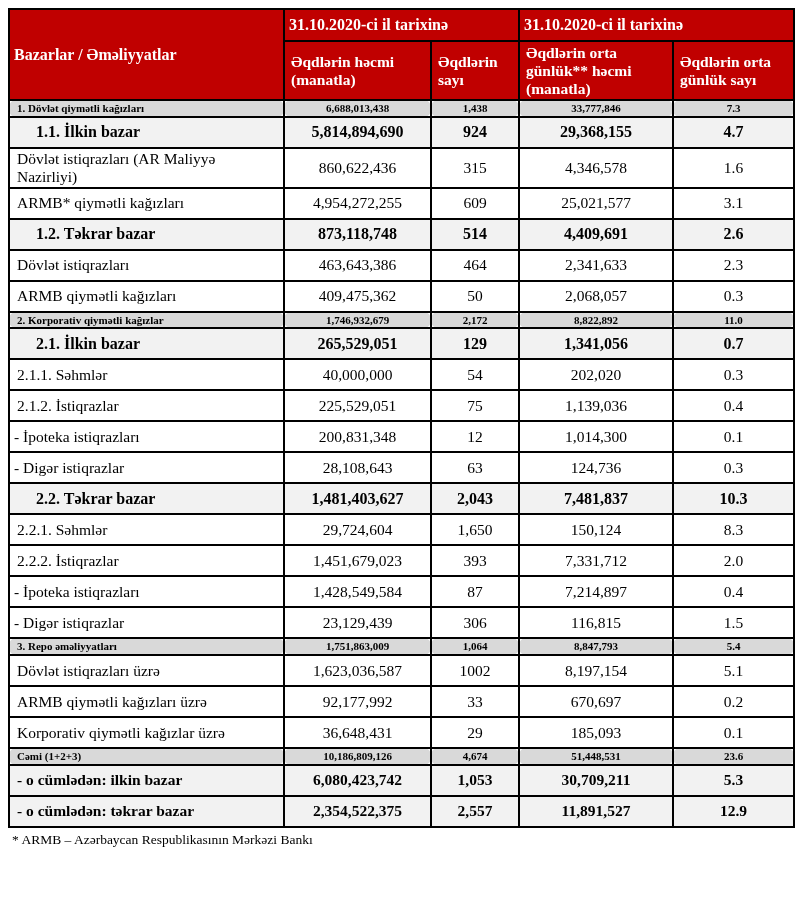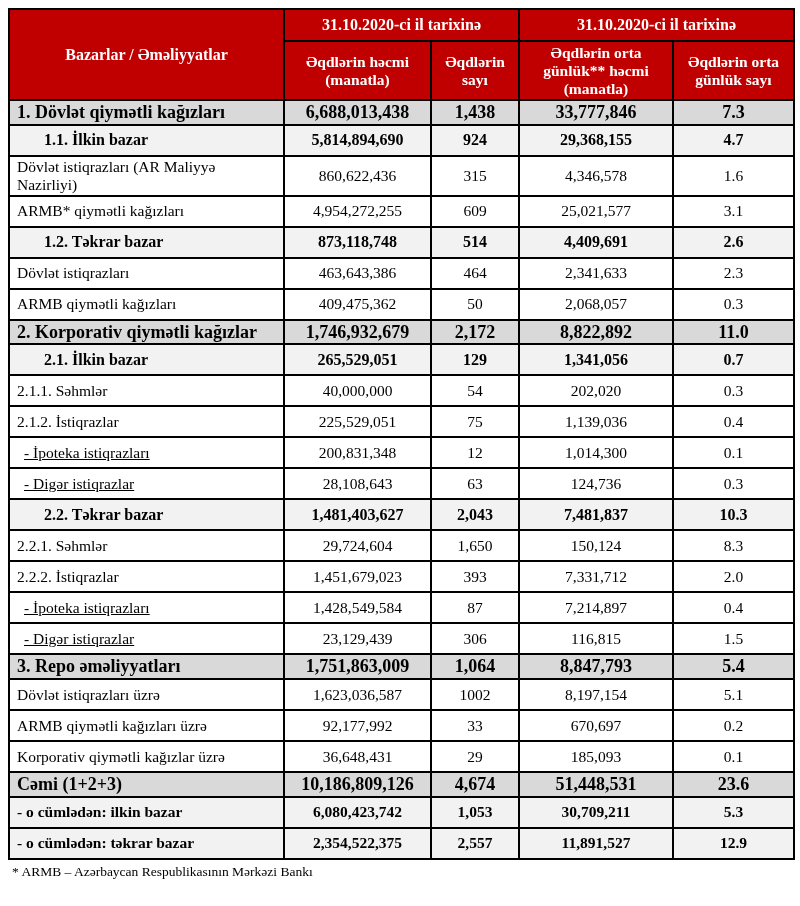--- a/index.html
+++ b/index.html
@@ -27,43 +27,43 @@
   th,td{
     border:2px solid var(--border);
     vertical-align:middle;
     padding:1px 4px;
     line-height:1.15;
   }
   thead th{
     background:var(--header-bg);
     color:var(--header-text);
     font-weight:bold;
-    text-align:center;
+    text-align:left;
   }
   th.corner{font-size:17px;margin-left:21px;}
   tr.group-row th{height:32px;font-size:16px;}
   tr.colhead-row th{height:58px;font-size:15.5px;padding:2px 6px;}
   tbody td{height:31px;font-size:15.5px;background:#FFFFFF;}
   td.label{text-align:left;padding-left:7px;}
   td.num{text-align:center;}
   tr.r-section td{
     background:var(--section-bg);
-    font-weight:bold;font-size:18px;height:16px;
+    font-weight:bold;font-size:11px;height:16px;border-radius:7px;
   }
   tr.r-sub td{
     background:var(--subsection-bg);
     font-weight:bold;font-size:16px;
   }
-  tr.r-sub td.label{padding-left:34px;}
+  tr.r-sub td.label{padding-left:26px;}
   tr.r-totalsub td{
     background:var(--subsection-bg);
     font-weight:bold;font-size:15.5px;
   }
   tr.r-totalsub td.label{}
-  tr.r-dash td.label{padding-left:14px;text-decoration:underline;}
+  tr.r-dash td.label{padding-left:4px;}
   .footnote{
     font-size:13.5px;
     padding:4px 0 0 4px;
     color:#000;
   }
 </style>
 </head>
 <body>
 
 <div class="page">

